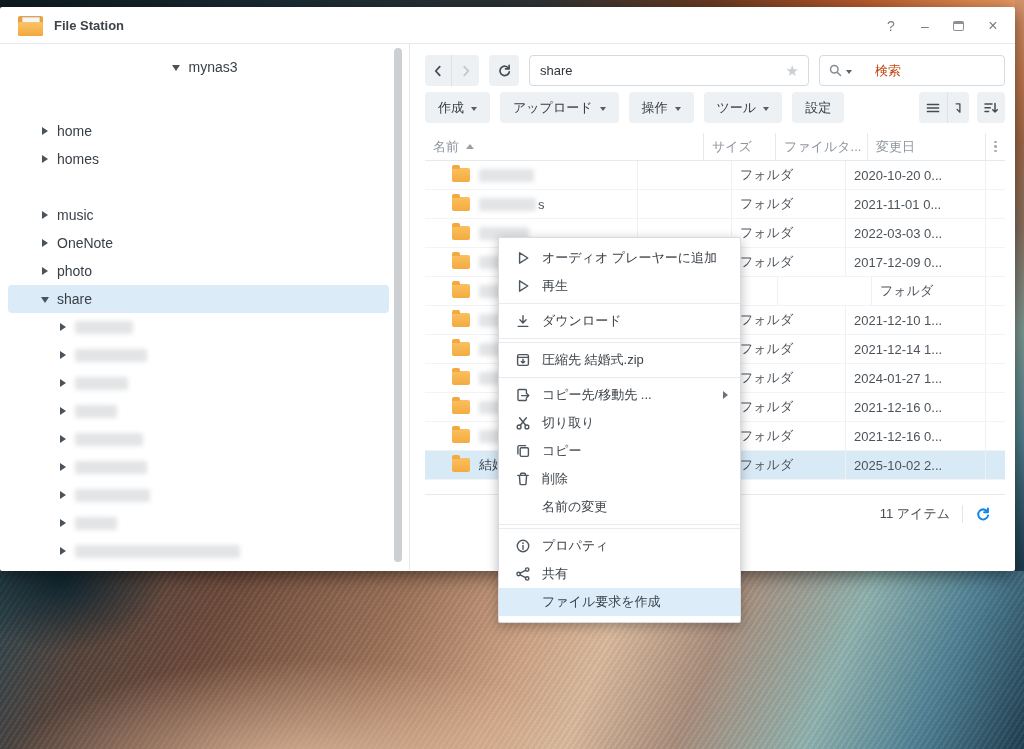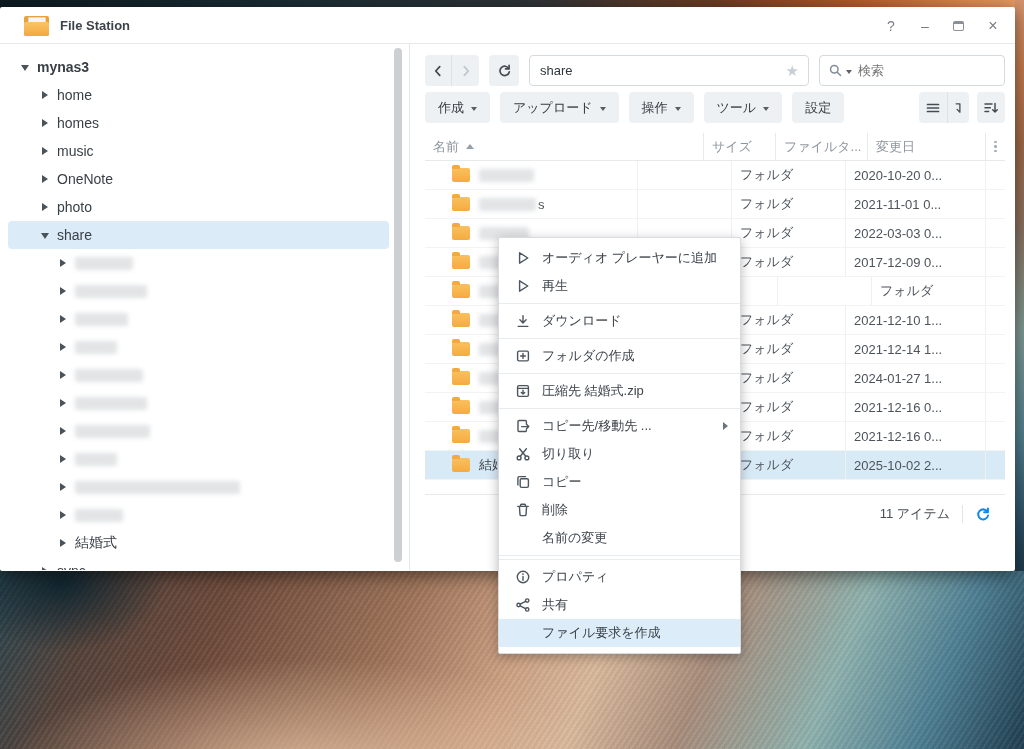--- a/index.html
+++ b/index.html
@@ -17,52 +17,52 @@
   .wp-bottom { position:absolute; left:0; top:571px; width:1024px; height:178px; z-index:0;
     background:
       radial-gradient(150px 100px at 6% 6%, rgba(14,36,46,.95), rgba(14,36,46,0) 70%),
       radial-gradient(430px 170px at 30% 118%, rgba(228,192,162,.9), rgba(228,192,162,0) 72%),
       repeating-linear-gradient(123deg, rgba(255,255,255,.05) 0 2px, rgba(0,0,0,.045) 2px 5px),
       linear-gradient(112deg,#2a454f 0%,#54423a 10%,#6e4a3b 22%,#9c7258 38%,#cda183 50%,#d9b99c 58%,#a98d7c 68%,#8fb2ae 80%,#4f8094 90%,#1f3e50 100%);
   }
   
   .window { position:absolute; left:0; top:7px; width:1015px; height:564px; background:#fff;
     border-radius:2px; box-shadow:0 4px 18px rgba(0,0,0,.5); z-index:1; overflow:hidden; }
-  .titlebar { height:37px; border-bottom:1px solid #e6e8ea; display:flex; align-items:center; padding:0 22px; position:relative; }
+  .titlebar { height:37px; border-bottom:1px solid #e6e8ea; display:flex; align-items:center; padding:0 16px; position:relative; }
   .app-folder { width:25px; height:20px; position:relative; margin:2px 0 0 2px; flex:none; }
   .app-folder .back  { position:absolute; left:0; top:0; width:25px; height:20px; background:#e9a23b; border-radius:2px; }
   .app-folder .paper { position:absolute; left:4px; top:1px; width:18px; height:7px; background:#f4f5f6; border:1px solid #d8dadc; border-radius:1px; }
   .app-folder .front { position:absolute; left:0; bottom:0; width:25px; height:14px; background:linear-gradient(180deg,#fbc467,#f2a83d); border-radius:2px; }
   .title { font-size:13px; font-weight:bold; color:#3d434a; margin-left:11px; }
   .win-controls { position:absolute; right:16px; top:0; height:37px; display:flex; align-items:center; gap:22px; }
   .wc { font-size:14px; line-height:1; color:#797f86; text-align:center; min-width:12px; }
   .wc-maxbox { display:block; width:11px; height:10px; border:1px solid #8a9096; border-top-width:3px; border-radius:2px; }
   
   .wbody { display:flex; height:526px; position:relative; }
   .sidebar { width:410px; position:relative; border-right:1px solid #e4e7e9; flex:none; overflow:hidden; }
   .tree { position:absolute; top:9px; left:0; right:20px; }
   .tree-item { height:28px; display:flex; align-items:center; margin-left:8px; border-radius:4px; font-size:14px; color:#383f46; cursor:default; }
-  .tree-item.root { font-weight:bold; }
+  .tree-item.root { font-weight:normal;justify-content:center; }
   .tree-item.selected { background:#dcebf8; }
   .caret-box { width:10px; display:flex; justify-content:center; margin-right:7px; flex:none; }
   .caret-r { width:0; height:0; border-left:6px solid #4a525a; border-top:4px solid transparent; border-bottom:4px solid transparent; }
   .caret-d { width:0; height:0; border-top:6px solid #4a525a; border-left:4px solid transparent; border-right:4px solid transparent; margin-top:1px; }
   .blur-chip { height:13px; border-radius:2px; background:#e2e4e6; filter:blur(2px); }
   .sb-scroll { position:absolute; right:7px; top:4px; width:8px; height:514px; background:#cdd0d3; border-radius:4px; }
   
   .main { position:relative; flex:1; }
   .nav-row { position:absolute; left:15px; right:10px; top:11px; height:31px; display:flex; gap:10px; align-items:center; }
   .btn-group { display:flex; background:#edf1f4; border-radius:4px; height:31px; flex:none; }
   .nav-seg { width:27px; display:flex; align-items:center; justify-content:center; }
   .nav-seg.first { border-right:1px solid #dde2e6; }
   .sq-btn { width:30px; height:31px; background:#edf1f4; border-radius:4px; display:flex; align-items:center; justify-content:center; flex:none; }
   .path-field { flex:1; height:31px; background:#fff; border:1px solid #d4dade; border-radius:4px; display:flex; align-items:center; padding:0 9px 0 10px; font-size:13px; color:#2f353b; }
   .path-star { margin-left:auto; color:#c9cfd5; font-size:15px; }
   .search-field { width:186px; height:31px; border:1px solid #d4dade; border-radius:4px; background:#fff; display:flex; align-items:center; padding:0 8px; flex:none; }
-  .search-ph { color:#737373; font-size:13px; margin-left:6px; }
+  .search-ph { color:#c2410c; font-size:13px; margin-left:23px; }
   .mini-caret { width:0; height:0; border-top:4px solid #5a626b; border-left:3.5px solid transparent; border-right:3.5px solid transparent; margin:2px 0 0 3px; }
   .toolbar { position:absolute; left:15px; right:10px; top:48px; height:31px; display:flex; gap:10px; align-items:center; }
   .tb-btn { height:31px; background:#edf1f4; border-radius:4px; display:flex; align-items:center; padding:0 13px; font-size:13px; color:#343a41; gap:7px; cursor:default; }
   .tb-caret { width:0; height:0; border-top:4px solid #555d66; border-left:3.5px solid transparent; border-right:3.5px solid transparent; margin-top:2px; }
   .tb-right { margin-left:auto; display:flex; gap:8px; align-items:center; }
   .view-split { display:flex; background:#edf1f4; border-radius:4px; height:31px; }
   .vs-a { width:29px; display:flex; align-items:center; justify-content:center; border-right:1px solid #dde2e6; }
   .vs-b { width:21px; display:flex; align-items:center; justify-content:center; }
   
   .list-area { position:absolute; left:15px; right:10px; top:89px; bottom:38px; }
@@ -126,33 +126,33 @@
 
   <div class="wbody">
     <div class="sidebar">
       <div class="tree" id="tree">
           <div class="tree-item root" style="padding-left: 12px;">
             <span class="caret-box">
               <i class="caret-d"></i>
             </span>
             <span>mynas3</span>
           </div>
+          <div class="tree-item" style="padding-left: 32px; margin-top: 36px;">
+            <span class="caret-box">
+              <i class="caret-r"></i>
+            </span>
+            <span>home</span>
+          </div>
           <div class="tree-item" style="padding-left: 32px;">
             <span class="caret-box">
               <i class="caret-r"></i>
             </span>
-            <span>home</span>
-          </div>
-          <div class="tree-item" style="padding-left: 32px;">
-            <span class="caret-box">
-              <i class="caret-r"></i>
-            </span>
             <span>homes</span>
           </div>
-          <div class="tree-item" style="padding-left: 32px;">
+          <div class="tree-item" style="padding-left: 32px; margin-top: 28px;">
             <span class="caret-box">
               <i class="caret-r"></i>
             </span>
             <span>music</span>
           </div>
           <div class="tree-item" style="padding-left: 32px;">
             <span class="caret-box">
               <i class="caret-r"></i>
             </span>
             <span>OneNote</span>
@@ -493,29 +493,20 @@
     <div class="msep"></div>
     <div class="mi">
       <span class="ic">
         <svg width="16" height="16" viewBox="0 0 16 16">
           <path d="M8 2.6 V9.9 M4.9 6.8 L8 9.9 L11.1 6.8 M3.2 13.4 h9.6" fill="none" stroke="#4d565e" stroke-width="1.4" stroke-linecap="round" stroke-linejoin="round"></path>
         </svg>
       </span>
       <span>ダウンロード</span>
     </div>
     <div class="msep"></div>
-    <div class="mi">
-      <span class="ic">
-        <svg width="16" height="16" viewBox="0 0 16 16">
-          <rect x="2.6" y="3.1" width="10.8" height="9.8" rx="1.4" fill="none" stroke="#4d565e" stroke-width="1.4" stroke-linecap="round" stroke-linejoin="round"></rect>
-          <path d="M8 5.5 v4.9 M5.6 8 h4.8" fill="none" stroke="#4d565e" stroke-width="1.4" stroke-linecap="round" stroke-linejoin="round"></path>
-        </svg>
-      </span>
-      <span>フォルダの作成</span>
-    </div>
     <div class="msep"></div>
     <div class="mi">
       <span class="ic">
         <svg width="16" height="16" viewBox="0 0 16 16">
           <rect x="2.6" y="2.6" width="10.8" height="10.8" rx="1.4" fill="none" stroke="#4d565e" stroke-width="1.4" stroke-linecap="round" stroke-linejoin="round"></rect>
           <path d="M2.6 5.4 h10.8 M8 7.1 v4 M6.3 9.5 L8 11.1 L9.7 9.5" fill="none" stroke="#4d565e" stroke-width="1.4" stroke-linecap="round" stroke-linejoin="round"></path>
         </svg>
       </span>
       <span>圧縮先 結婚式.zip</span>
     </div>

